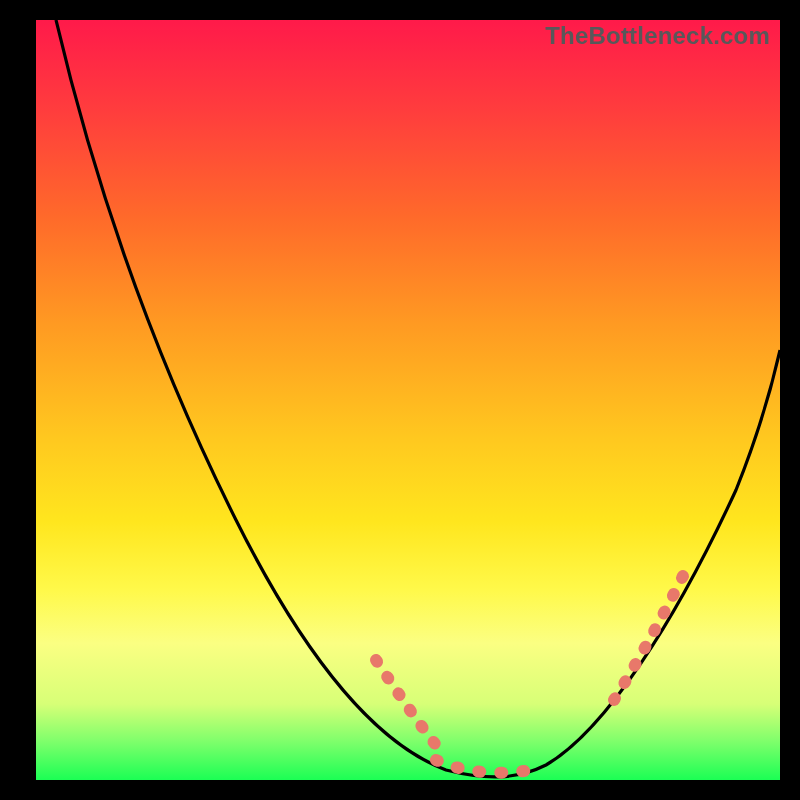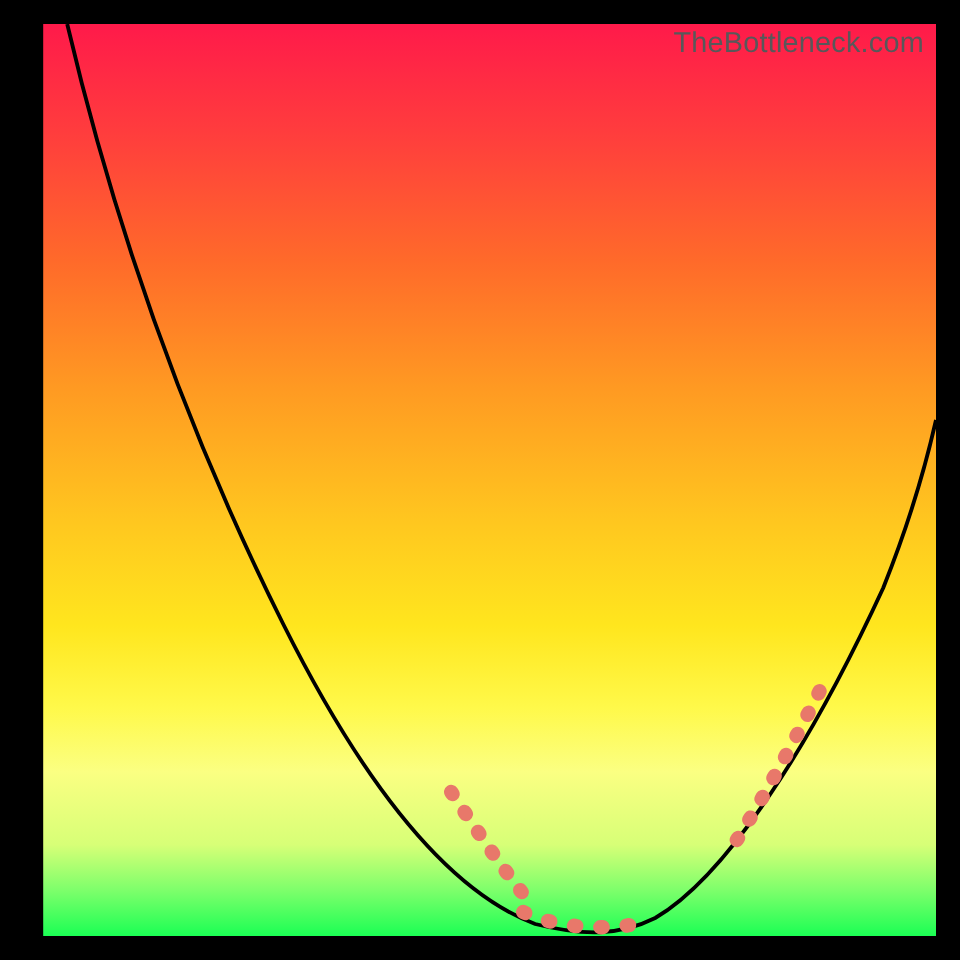--- a/index.html
+++ b/index.html
@@ -28,21 +28,21 @@
       #d7ff77 90%,
       #7dff6b 95%,
       #1bff54 100%);
   }
   .watermark {
     position: absolute;
     top: 2px;
     right: 10px;
     font-family: Arial, Helvetica, sans-serif;
     font-size: 24px;
-    font-weight: 400;
+    font-weight: 700;
     color: #58585a;
     letter-spacing: 0.2px;
   }
   svg.curve {
     position: absolute;
     left: 0;
     top: 0;
     width: 744px;
     height: 760px;
   }

